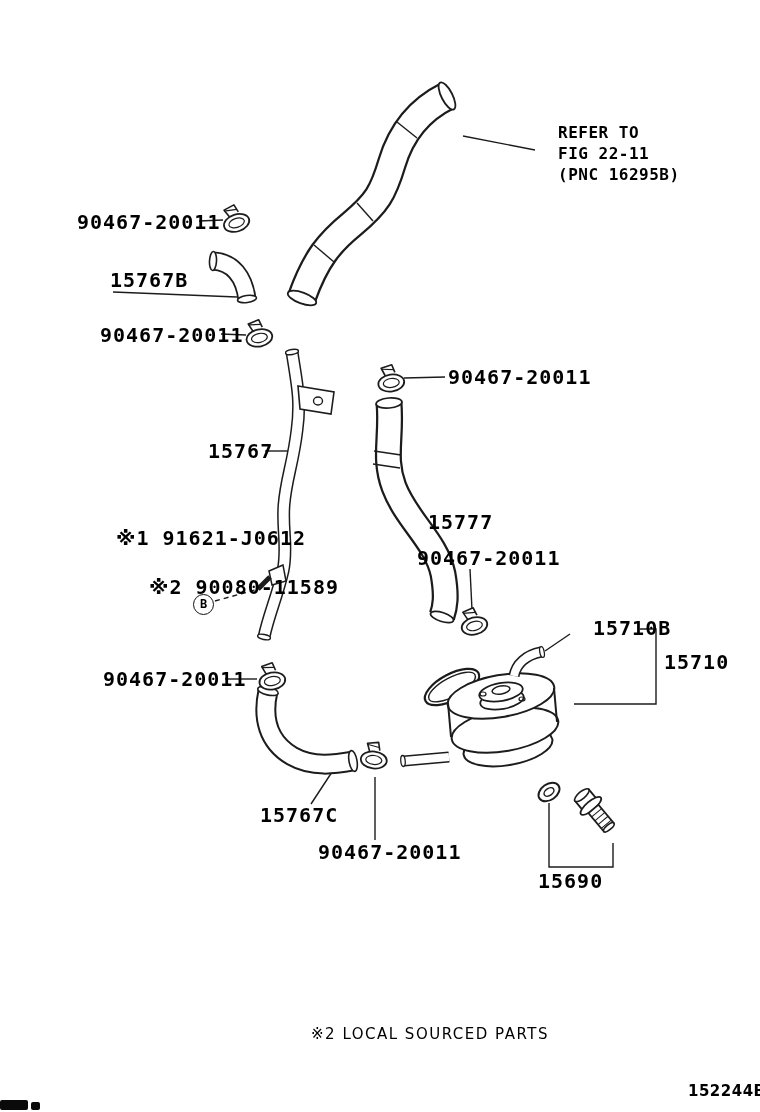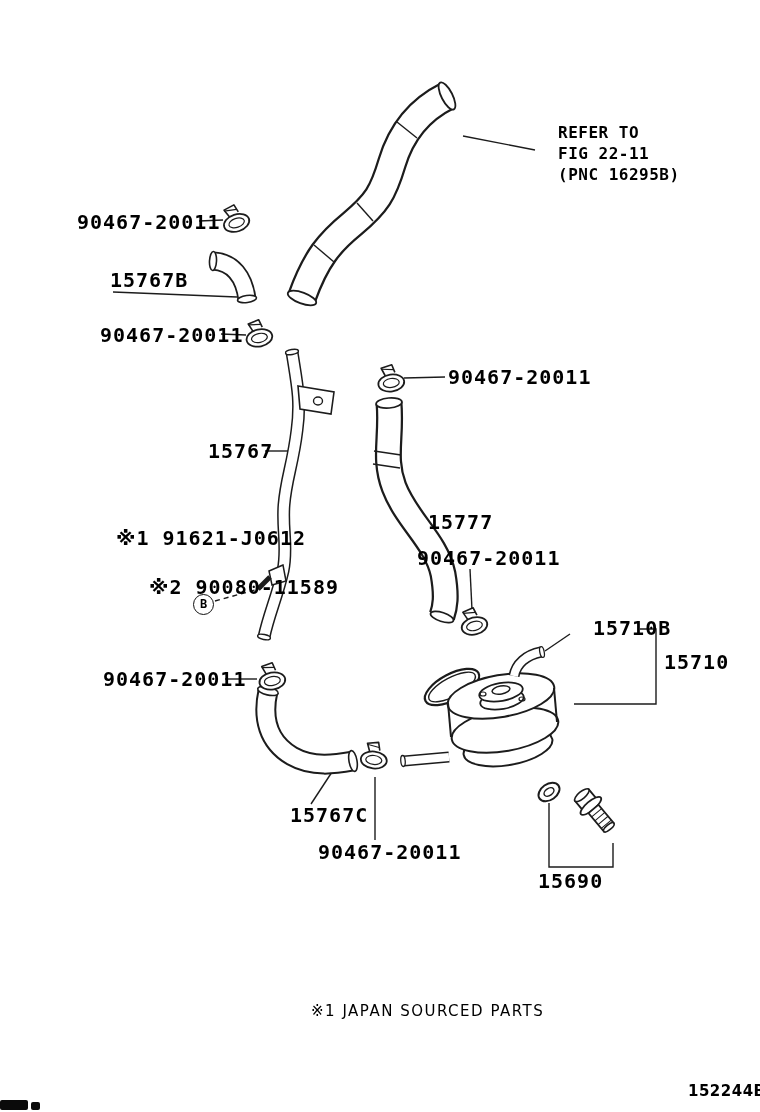--- a/index.html
+++ b/index.html
@@ -172,26 +172,26 @@
   <div class="part-label" style="left:100px; top:326px;">90467-20011</div>
   <div class="part-label" style="left:448px; top:368px;">90467-20011</div>
   <div class="part-label" style="left:208px; top:442px;">15767</div>
   <div class="part-label" style="left:428px; top:513px;text-align:right;">15777</div>
   <div class="part-label" style="left:116px; top:529px;">※1 91621-J0612</div>
   <div class="part-label" style="left:116px; top:578px;margin-left:33px;">※2 90080-11589</div>
   <div class="part-label" style="left:417px; top:549px;">90467-20011</div>
   <div class="part-label" style="left:573px; top:619px;margin-left:20px;">15710B</div>
   <div class="part-label" style="left:664px; top:653px;">15710</div>
   <div class="part-label" style="left:103px; top:670px;">90467-20011</div>
-  <div class="part-label" style="left:290px; top:806px;">15767C</div>
+  <div class="part-label" style="left:260px; top:806px;">15767C</div>
   <div class="part-label" style="left:318px; top:843px;">90467-20011</div>
   <div class="part-label" style="left:538px; top:872px;">15690</div>
 
   <div class="circle-b" style="left:193px; top:594px;">B</div>
 
-  <div class="footnote" style="left:311px; top:1002px;">※1 JAPAN SOURCED PARTS</div>
+  <div class="footnote" style="left:311px; top:1025px;">※2 LOCAL SOURCED PARTS</div>
 
   <div class="docnum" style="left:688px; top:1082px;">152244B</div>
 
   <div class="corner-artifact" style="left:0px; top:1100px; width:28px; height:10px; border-radius:2px;"></div>
   <div class="corner-artifact" style="left:31px; top:1102px; width:9px; height:8px; border-radius:2px;"></div>
 
 </div>
 
 </body></html>

